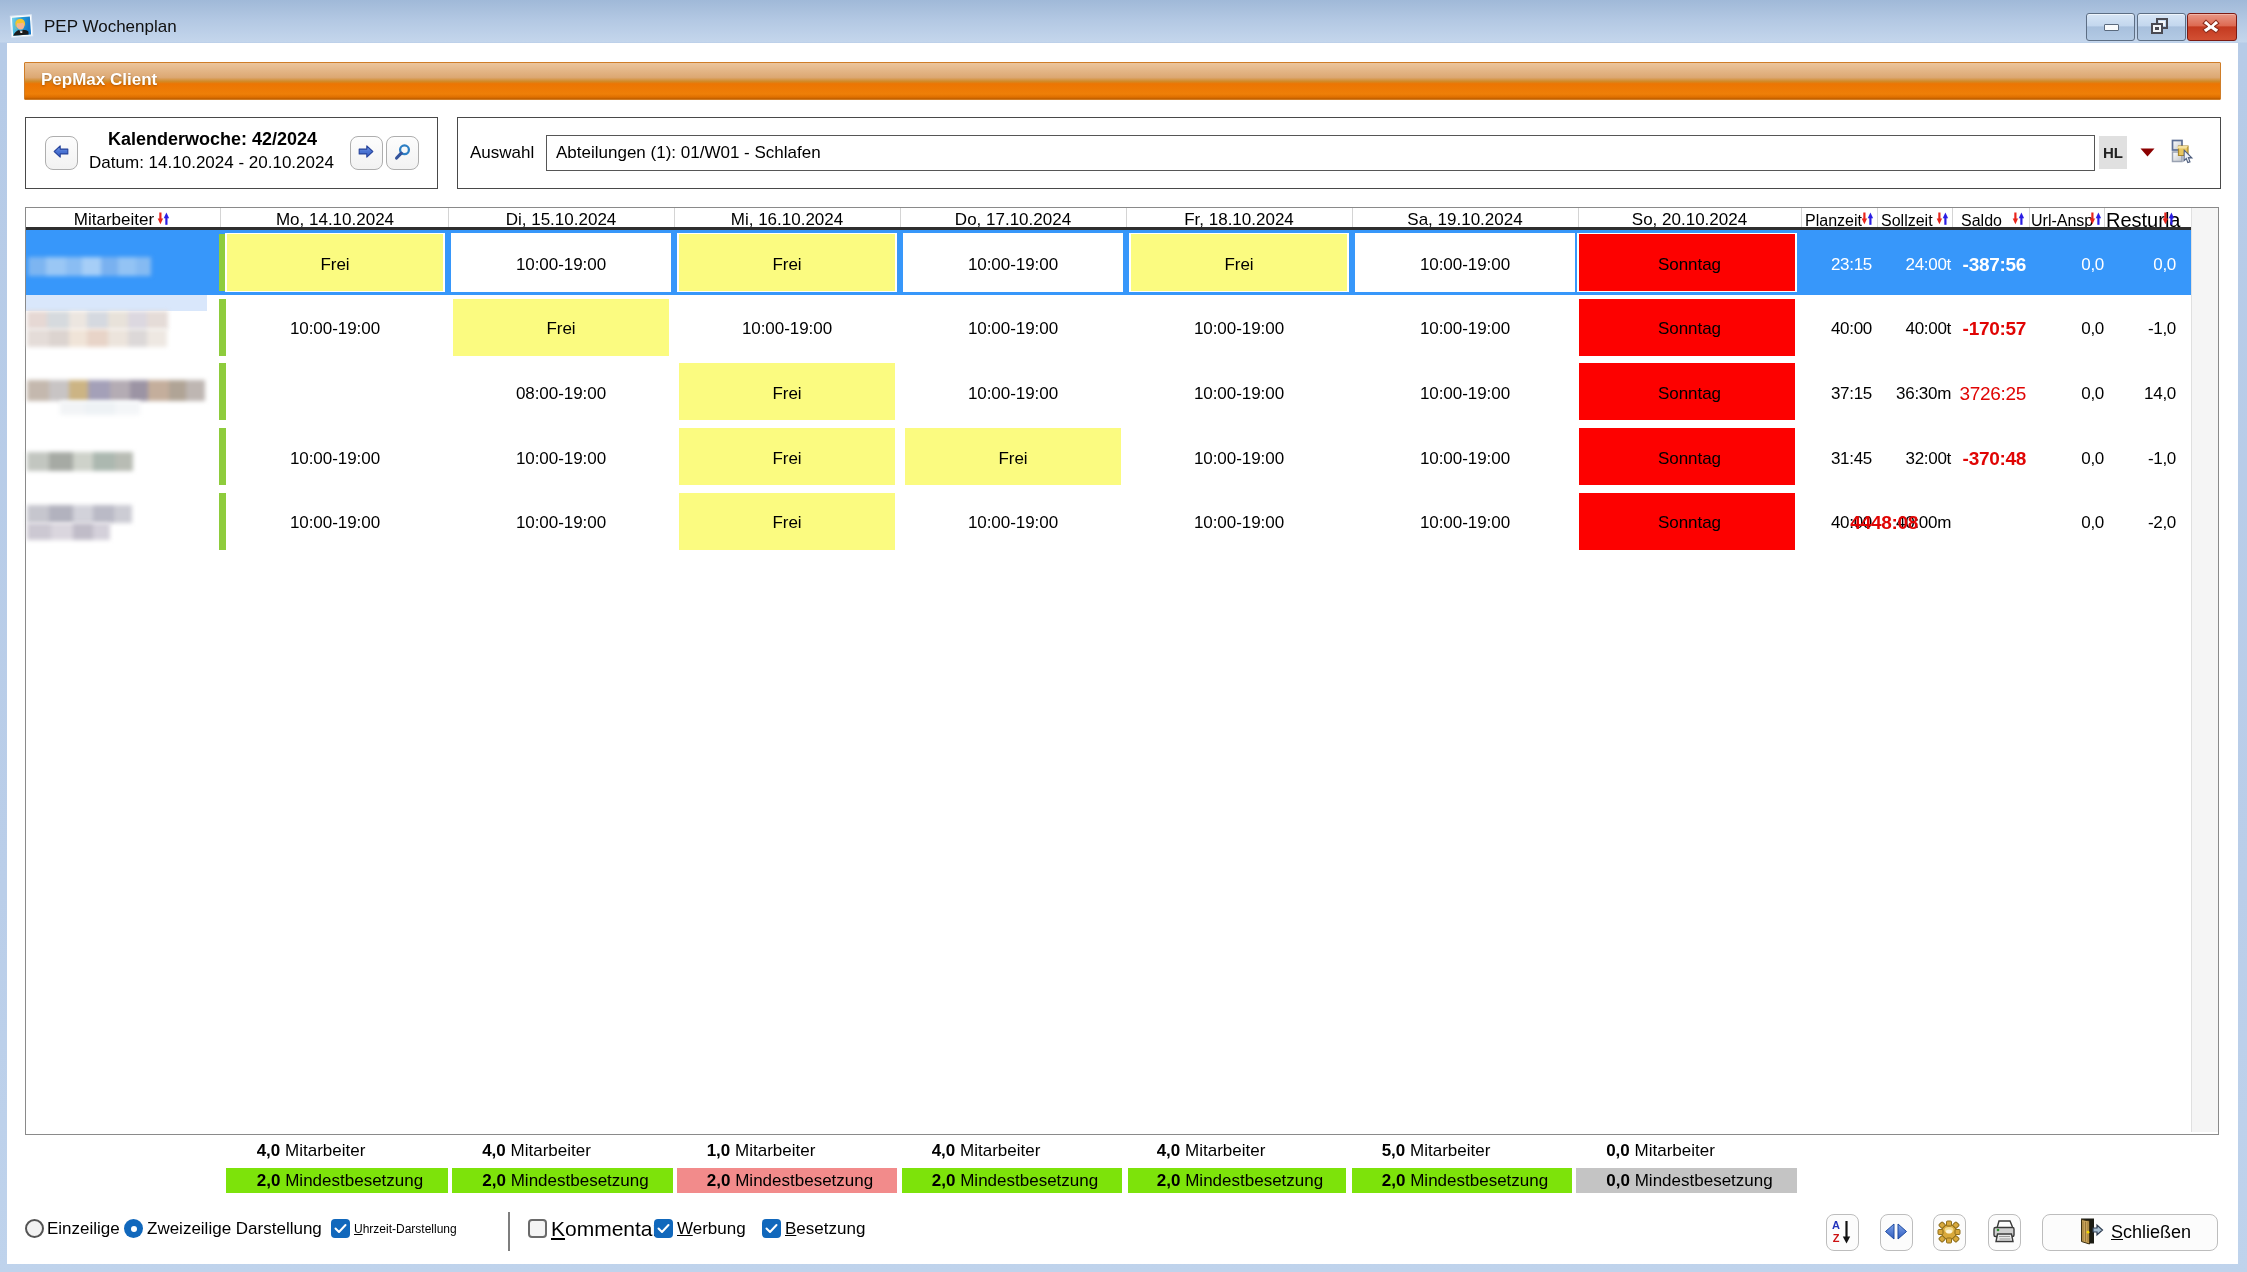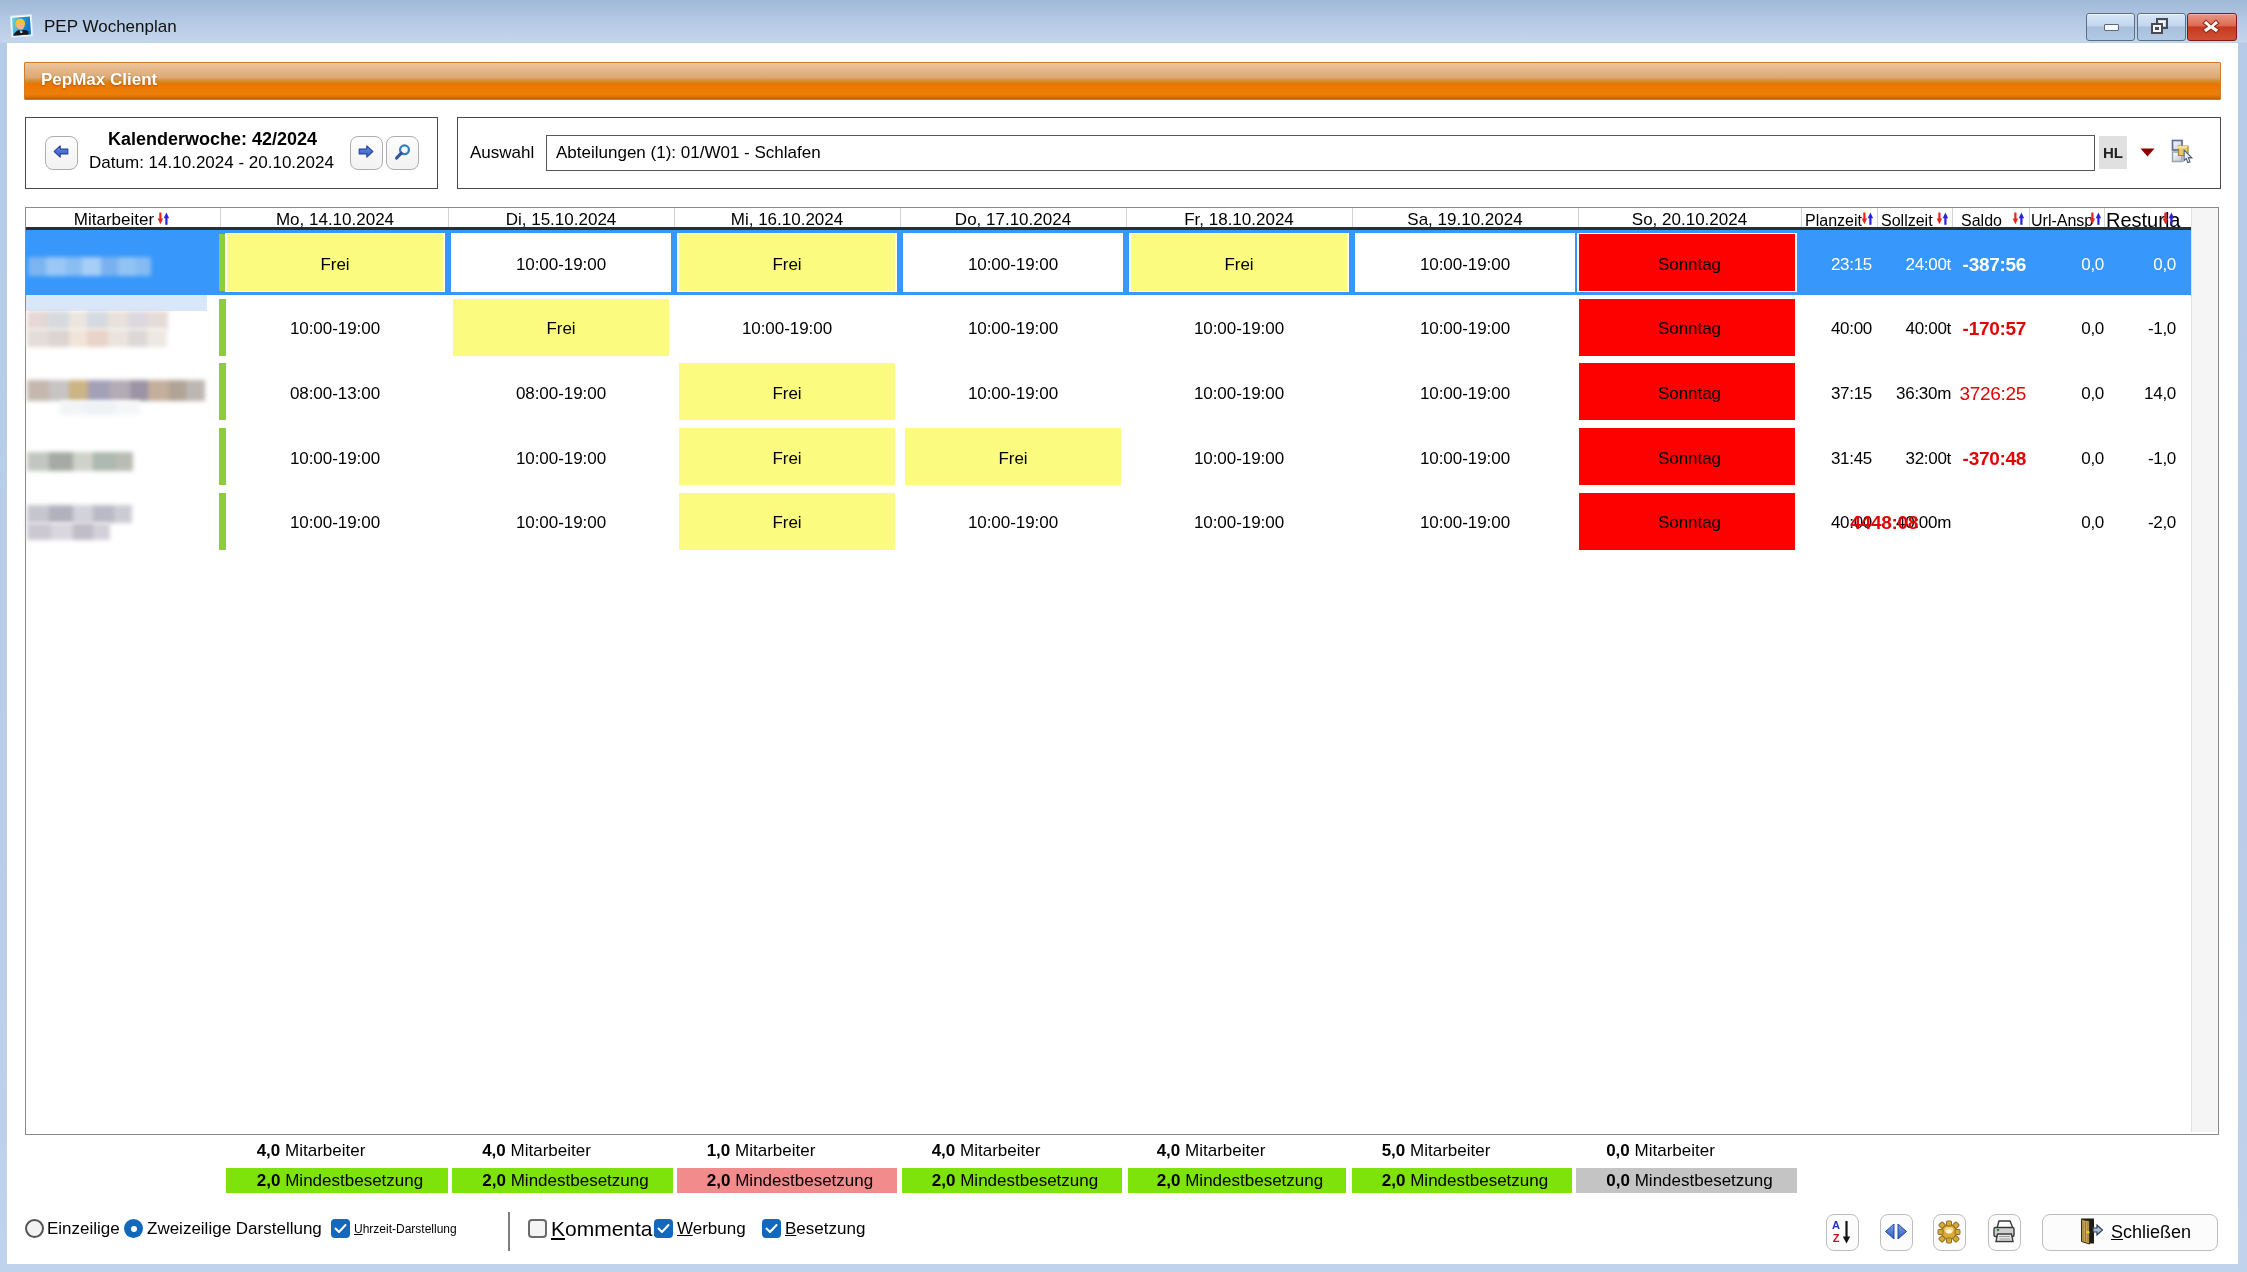--- a/index.html
+++ b/index.html
@@ -210,21 +210,20 @@
 <div class="abs ct" style="left:1352px;top:297px;width:226px;height:64px;font-size:17px;letter-spacing:-0.05px;color:#000">10:00-19:00</div>
 <div class="abs" style="left:1579px;top:299px;width:216px;height:57px;background:#fd0100"></div>
 <div class="abs ct" style="left:1578px;top:297px;width:223px;height:64px;font-size:17px;letter-spacing:-0.05px;color:#000">Sonntag</div>
 <div class="abs rt" style="left:1801px;top:297px;width:71px;height:64px;font-size:17px;letter-spacing:-0.3px;color:#000">40:00</div>
 <div class="abs rt" style="left:1877px;top:297px;width:74px;height:64px;font-size:17px;letter-spacing:-0.3px;color:#000">40:00t</div>
 <div class="abs rt" style="left:1952px;top:297px;width:74px;height:64px;font-size:17px;letter-spacing:-0.3px;font-weight:bold;font-size:19px;color:#e00504">-170:57</div>
 <div class="abs rt" style="left:2029px;top:297px;width:75px;height:64px;font-size:17px;letter-spacing:-0.3px;color:#000">0,0</div>
 <div class="abs rt" style="left:2104px;top:297px;width:72px;height:64px;font-size:17px;letter-spacing:-0.3px;color:#000">-1,0</div>
 <div class="abs" style="left:219px;top:363px;width:7px;height:57px;background:#8ecc3c"></div>
 <div class="abs" style="left:226px;top:363px;width:2px;height:57px;background:#fff"></div>
-<div class="abs ct" style="left:222px;top:361px;width:226px;height:65px;font-size:17px;letter-spacing:-0.05px;color:#000">08:00-13:00</div>
 <div class="abs ct" style="left:448px;top:361px;width:226px;height:65px;font-size:17px;letter-spacing:-0.05px;color:#000">08:00-19:00</div>
 <div class="abs" style="left:679px;top:363px;width:216px;height:57px;background:#fbfb80"></div>
 <div class="abs ct" style="left:674px;top:361px;width:226px;height:65px;font-size:17px;letter-spacing:-0.05px;color:#000">Frei</div>
 <div class="abs ct" style="left:900px;top:361px;width:226px;height:65px;font-size:17px;letter-spacing:-0.05px;color:#000">10:00-19:00</div>
 <div class="abs ct" style="left:1126px;top:361px;width:226px;height:65px;font-size:17px;letter-spacing:-0.05px;color:#000">10:00-19:00</div>
 <div class="abs ct" style="left:1352px;top:361px;width:226px;height:65px;font-size:17px;letter-spacing:-0.05px;color:#000">10:00-19:00</div>
 <div class="abs" style="left:1579px;top:363px;width:216px;height:57px;background:#fd0100"></div>
 <div class="abs ct" style="left:1578px;top:361px;width:223px;height:65px;font-size:17px;letter-spacing:-0.05px;color:#000">Sonntag</div>
 <div class="abs rt" style="left:1801px;top:361px;width:71px;height:65px;font-size:17px;letter-spacing:-0.3px;color:#000">37:15</div>
 <div class="abs rt" style="left:1877px;top:361px;width:74px;height:65px;font-size:17px;letter-spacing:-0.3px;color:#000">36:30m</div>

